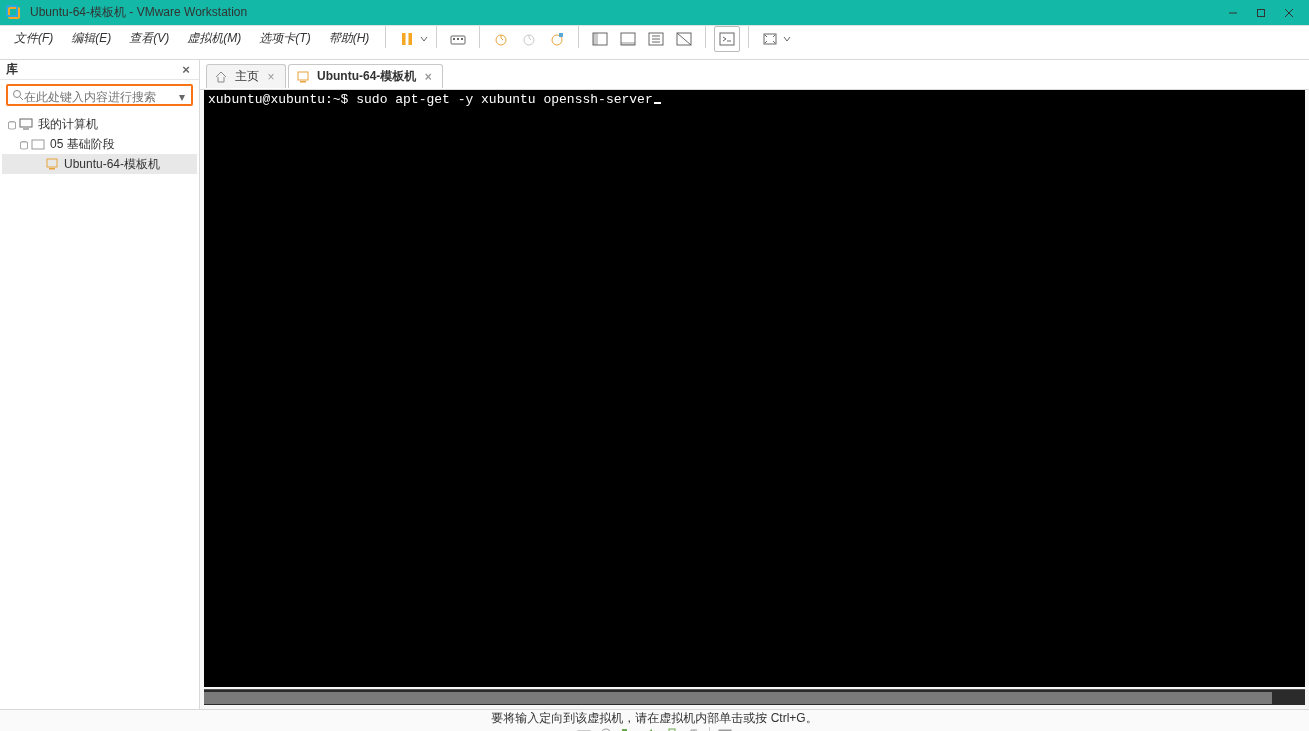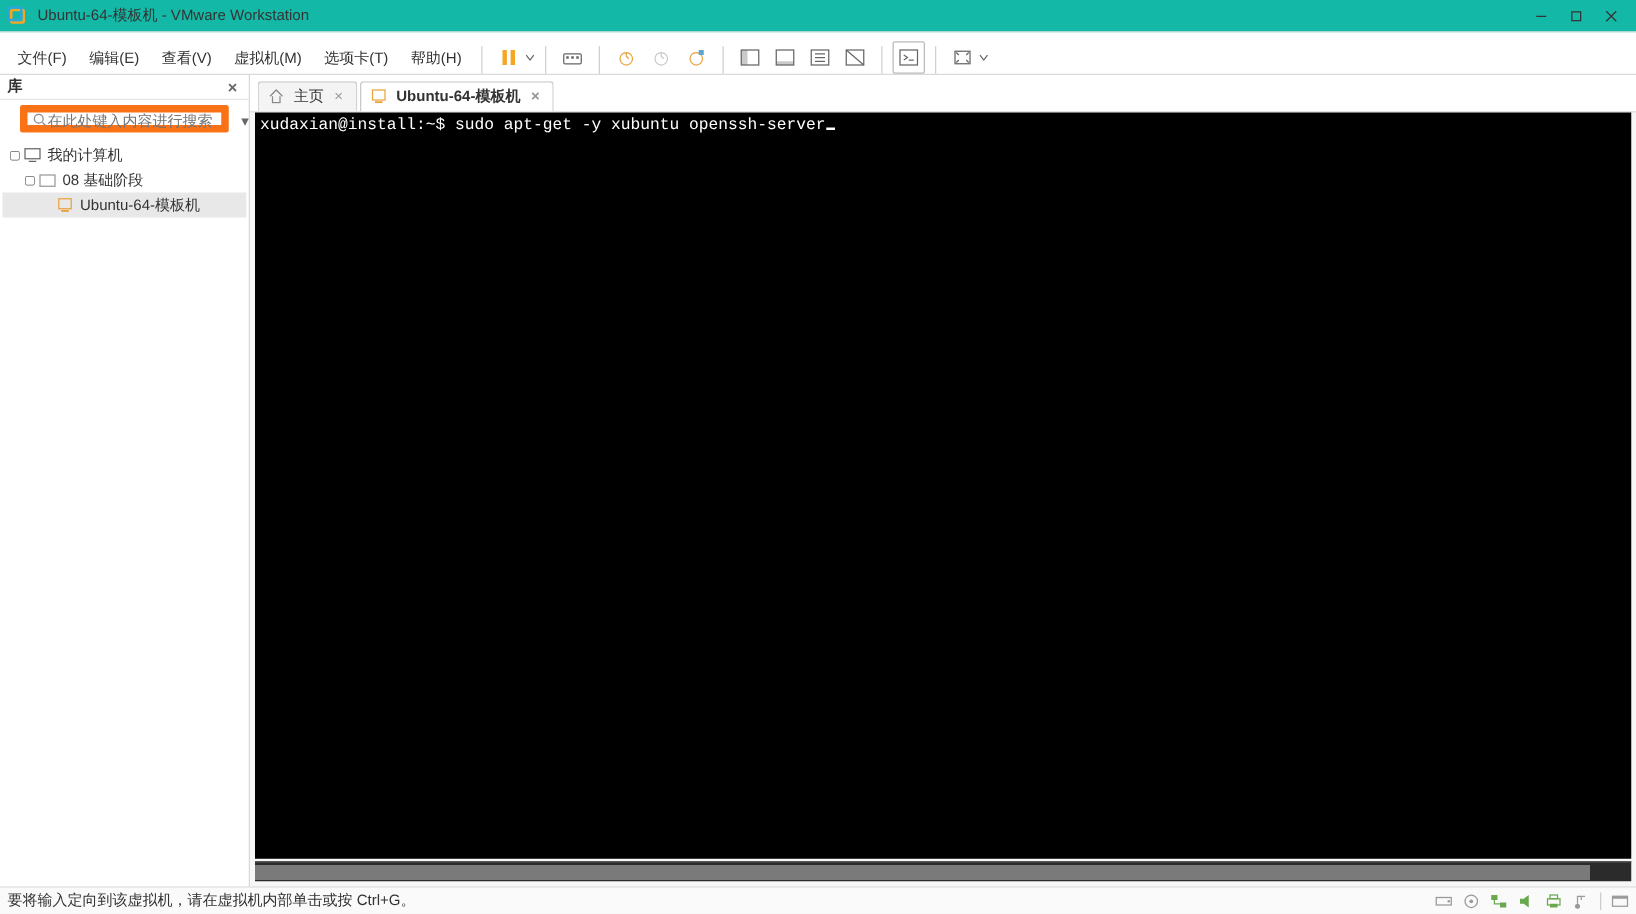--- a/index.html
+++ b/index.html
@@ -7,66 +7,66 @@
   
   
   .titlebar { height: 26px; display: flex; align-items: center; padding: 0 6px; border-bottom: 1px solid #e0e0e0; background:#14b8a6; }
   .titlebar .app-icon { width: 16px; height: 16px; margin-right: 8px; display:flex; align-items:center; justify-content:center;}
   .titlebar .title { flex: 0 0 auto; }
   .titlebar .spacer { flex: 1; }
   .win-btn { width: 28px; height: 20px; display:flex; align-items:center; justify-content:center; color:#555; }
   .win-btn svg { width:10px; height:10px; stroke:#333; stroke-width:1; fill:none; }
   
   
-  .menubar-row { height: 34px; display: flex; align-items: flex-end; border-bottom: 1px solid #d9d9d9; padding: 0 6px; gap: 2px; background:#fff;}
+  .menubar-row { height: 34px; display: flex; align-items: flex-start; border-bottom: 1px solid #d9d9d9; padding: 0 6px; gap: 2px; background:#fff;font-style:italic;}
   .menu-item { padding: 4px 8px; cursor: default; }
   .tool-sep { width:1px; height:22px; background:#d0d0d0; margin: 0 6px; }
   .tool-btn { width: 26px; height: 26px; display:flex; align-items:center; justify-content:center; border-radius:2px;}
   .tool-btn svg { width:16px; height:16px; }
   .dropdown-caret { width:8px; }
   .dropdown-caret svg {width:8px;height:8px;}
   .tool-group { display:flex; align-items:center; }
   
   
   .main { display:flex; height: calc(731px - 26px - 34px - 22px); }
   
   
   .sidebar { width: 200px; border-right: 1px solid #d9d9d9; display:flex; flex-direction:column; background:#fff;}
   .sidebar-header { height: 20px; display:flex; align-items:center; padding: 0 6px; font-weight:bold; border-bottom:1px solid #e6e6e6;}
   .sidebar-header .title { flex:1; font-size:12px; }
   .sidebar-header .close-x { width:14px; text-align:center; color:#666; font-size:13px; line-height:14px;}
-  .sidebar-search { display:flex; align-items:flex-start; margin:4px 16px; border:6px solid #f97316; border-radius:2px; height:22px; padding:0 4px;}
+  .sidebar-search { display:flex; align-items:flex-end; margin:4px 6px; border:2px solid #f97316; border-radius:2px; height:22px; padding:0 4px;}
   .sidebar-search input { border:none; outline:none; flex:1; font-size:12px; background:transparent;}
   .sidebar-search .mag { width:14px; color:#888; }
   .sidebar-search .caret { width:10px; color:#666; }
   .tree { padding: 4px 2px; }
   .tree-row { display:flex; align-items:center; height:20px; padding-left:4px; white-space:nowrap;}
   .tree-row .toggle { width:12px; display:inline-flex; justify-content:center; color:#666; font-size:10px;}
   .tree-row .icon { width:16px; display:inline-flex; justify-content:center; margin-right:4px;}
   .tree-row.depth1 { padding-left: 16px; }
   .tree-row.depth2 { padding-left: 42px; }
   .tree-row.selected { background:#e8e8e8; }
   
   
   .content { flex:1; display:flex; flex-direction:column; background:#f7f7f7; }
-  .tabbar { height: 30px; display:flex; align-items:center; padding: 4px 6px 0 6px; gap:2px; background:#fff; border-bottom:1px solid #d9d9d9;}
+  .tabbar { height: 30px; display:flex; align-items:flex-start; padding: 4px 6px 0 6px; gap:2px; background:#fff; border-bottom:1px solid #d9d9d9;}
   .tab { height: 24px; display:flex; align-items:center; padding: 0 8px; border:1px solid #c8c8c8; border-bottom:none; border-radius:3px 3px 0 0; background:#f4f4f4; font-size:12px; gap:6px;}
   .tab.active { background:#fff; font-weight:bold;}
   .tab .tab-icon { width:14px; display:flex; }
   .tab .tab-close { color:#999; width:12px; text-align:center; }
   .vm-view { flex:1; display:flex; flex-direction:column; position:relative; padding:0 4px 4px 4px;}
   .terminal-wrap { flex:1; background:#000; color:#fff; font-family: "Consolas","Courier New",monospace; font-size:13px; padding: 2px 4px; position:relative; overflow:hidden;}
   .terminal-line { white-space: pre; }
   .cursor { display:inline-block; width:7px; height:2px; background:#fff; vertical-align:baseline; margin-left:1px; position:relative; top:1px;}
   .hscroll { height:16px; border:0 solid #888; margin-top:2px; position:relative;}
   .hscroll-track { height:16px; background:#2b2b2b; position:relative; border-top:1px solid #555;}
   .hscroll-thumb { position:absolute; left:0; top:2px; height:12px; width:97%; background:#7a7a7a; border-radius:0;}
   
   
-  .statusbar { height:22px; border-top:1px solid #d9d9d9; display:flex; align-items:center; padding:0 6px; background:#fafafa; font-size:12px;}
+  .statusbar { height:22px; border-top:1px solid #d9d9d9; display:flex; align-items:center; padding:0 6px; background:#fafafa; font-size:12px;flex-direction:column;}
   .statusbar .msg { flex:1; }
   .statusbar .tray { display:flex; gap:8px; align-items:center;}
   .tray-icon { width:14px; height:14px; display:flex; align-items:center; justify-content:center; color:#6aa84f;}
   .tray-icon.gray { color:#999; }
 </style>
 </head>
 <body>
 
 <div class="titlebar">
   <span class="app-icon">
@@ -218,21 +218,21 @@
           </span>
         <span>我的计算机</span>
       </div>
       <div class="tree-row depth1">
         <span class="toggle">▢</span>
         <span class="icon">
             <svg width="14" height="14" viewBox="0 0 14 14">
               <rect x="1" y="3" width="12" height="9" fill="none" stroke="#999"></rect>
             </svg>
           </span>
-        <span>08 基础阶段</span>
+        <span>05 基础阶段</span>
       </div>
       <div class="tree-row depth2 selected">
         <span class="icon">
             <svg width="14" height="14" viewBox="0 0 14 14">
               <rect x="2" y="2" width="10" height="8" fill="none" stroke="#e8a33d"></rect>
               <rect x="4" y="11" width="6" height="1.5" fill="#e8a33d"></rect>
             </svg>
           </span>
         <span>Ubuntu-64-模板机</span>
       </div>
@@ -256,21 +256,21 @@
               <rect x="1" y="1" width="10" height="8" fill="none" stroke="#e8a33d"></rect>
               <rect x="3" y="10" width="6" height="1.5" fill="#e8a33d"></rect>
             </svg>
           </span>
         <span>Ubuntu-64-模板机</span>
         <span class="tab-close">×</span>
       </div>
     </div>
     <div class="vm-view">
       <div class="terminal-wrap">
-        <div class="terminal-line"><span>xudaxian@install:~$ </span><span>sudo apt-get -y xubuntu openssh-server</span><span class="cursor"></span></div>
+        <div class="terminal-line"><span>xubuntu@xubuntu:~$ </span><span>sudo apt-get -y xubuntu openssh-server</span><span class="cursor"></span></div>
       </div>
       <div class="hscroll">
         <div class="hscroll-track">
             <div class="hscroll-thumb"></div>
           </div>
       </div>
     </div>
   </div>
 </div>
 

